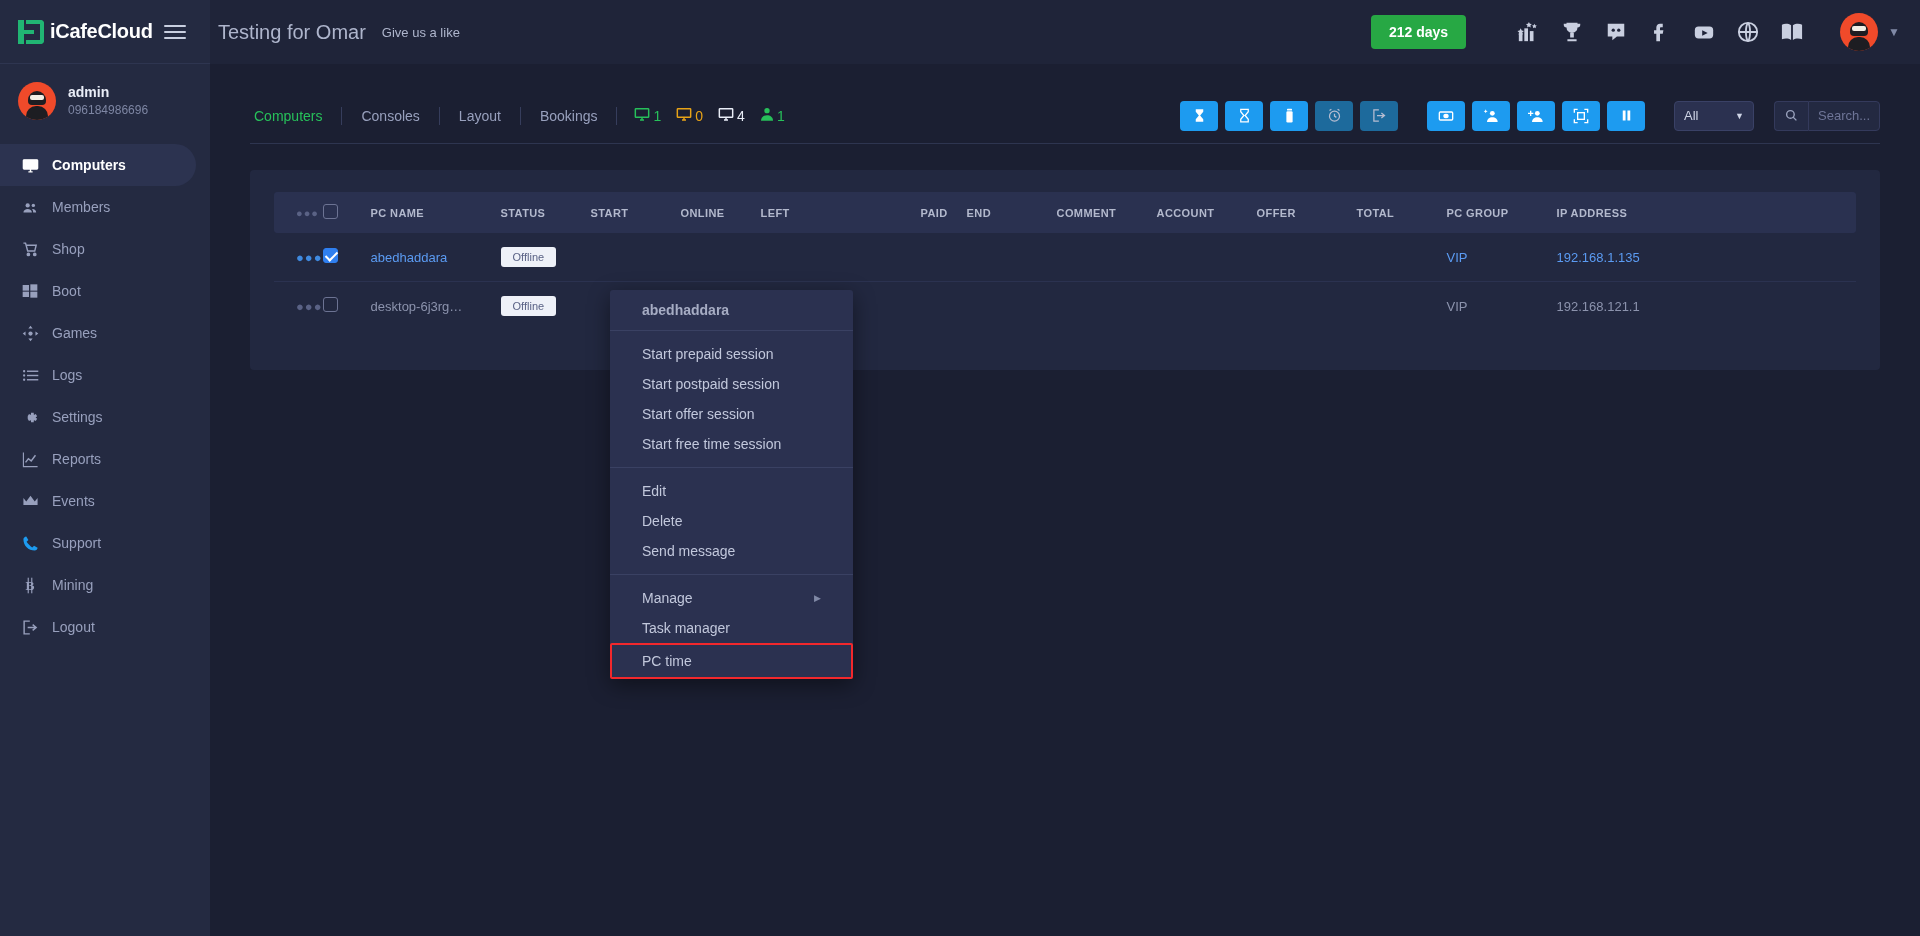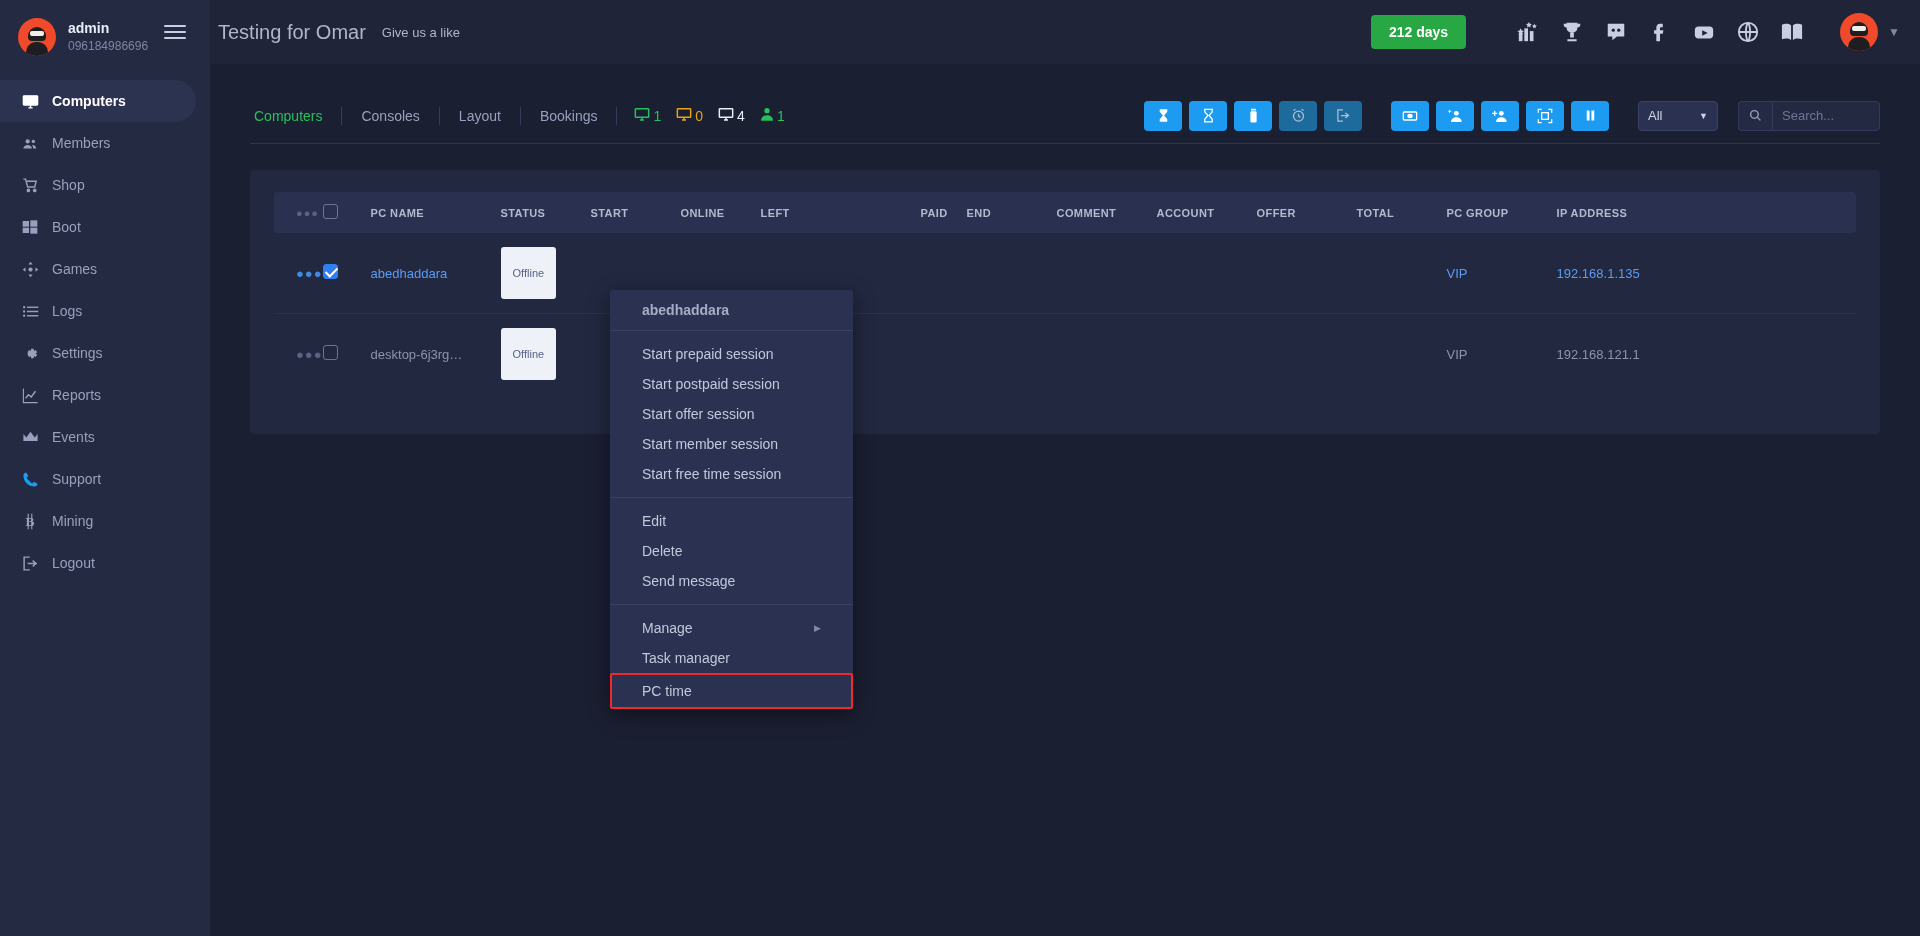--- a/index.html
+++ b/index.html
@@ -122,21 +122,21 @@
     border-radius:4px; color:#cfd5e6; font-size:13px; margin-left:22px;
     display:flex; align-items:center; padding:0 9px; cursor:pointer; justify-content:space-between;
   }
   .searchwrap { display:flex; margin-left:20px; }
   .search-btn {
     width:34px; height:30px; background:#242a44; border:1px solid #343a5c;
     border-right:none; border-radius:4px 0 0 4px;
     display:flex; align-items:center; justify-content:center; cursor:pointer;
   }
   .search-input {
-    width:108px; height:30px; background:#232941; border:1px solid #343a5c;
+    width:72px; height:30px; background:#232941; border:1px solid #343a5c;
     border-radius:0 4px 4px 0; color:#cfd5e6; font-size:13px; padding:0 9px;
     outline:none;
   }
   .search-input::placeholder { color:#6e7597; }
 
   
   .card {
     margin:26px 40px 0 40px; background:#222840; border-radius:4px;
     padding:22px 24px 40px 24px;
   }
@@ -156,21 +156,21 @@
   .cb { width:15px; height:15px; border:1px solid #6c7393; border-radius:3px; cursor:pointer; display:inline-block; }
   .cb.checked { background:#2f7ff0; border-color:#2f7ff0; position:relative; }
   .cb.checked::after {
     content:""; position:absolute; left:4px; top:0px; width:5px; height:10px;
     border:solid #fff; border-width:0 2px 2px 0; transform:rotate(45deg);
   }
   .pcname-link { color:#5b9bf2; cursor:pointer; }
   .pcname-grey { color:#8c93ad; }
   .pill {
     display:inline-block; background:#eef1f8; color:#5a6285; font-size:11px;
-    padding:20px 12px; border-radius:3px;
+    padding:4px 12px; border-radius:3px;
   }
   .vip-blue { color:#5b9bf2; }
   .vip-grey { color:#8c93ad; }
   .ip-blue { color:#5b9bf2; }
   .ip-grey { color:#8c93ad; }
 
   
   .ctx {
     position:absolute; left:610px; top:290px; width:243px;
     background:#2b3150; border-radius:3px;
@@ -193,20 +193,27 @@
     border:2px solid #f3282c; margin:0; padding:8px 30px;
     border-radius:2px;
   }
 </style>
 </head>
 <body>
 
 <div id="app">
 
   <div class="sidebar">
+    <div class="logo-area">
+      <div class="logo-mark">
+        <div class="bar"></div>
+          <div class="g"></div>
+      </div>
+      <div class="logo-text">iCafeCloud</div>
+    </div>
 
     <div class="user-area">
       <div class="avatar">
         <div class="ninja-head"></div>
           <div class="ninja-eyes"></div>
           <div class="ninja-body"></div>
       </div>
       <div class="user-meta">
         <div class="user-name">admin</div>
         <div class="user-id">096184986696</div>
@@ -579,21 +586,20 @@
     </div>
   </div>
 
   <div class="ctx">
     <div class="ctx-title">abedhaddara</div>
 
     <div class="ctx-group">
       <div class="ctx-item">Start prepaid session</div>
       <div class="ctx-item">Start postpaid session</div>
       <div class="ctx-item">Start offer session</div>
-      <div class="ctx-item">Start member session</div>
       <div class="ctx-item">Start free time session</div>
     </div>
 
     <div class="ctx-group">
       <div class="ctx-item">Edit</div>
       <div class="ctx-item">Delete</div>
       <div class="ctx-item">Send message</div>
     </div>
 
     <div class="ctx-group">

